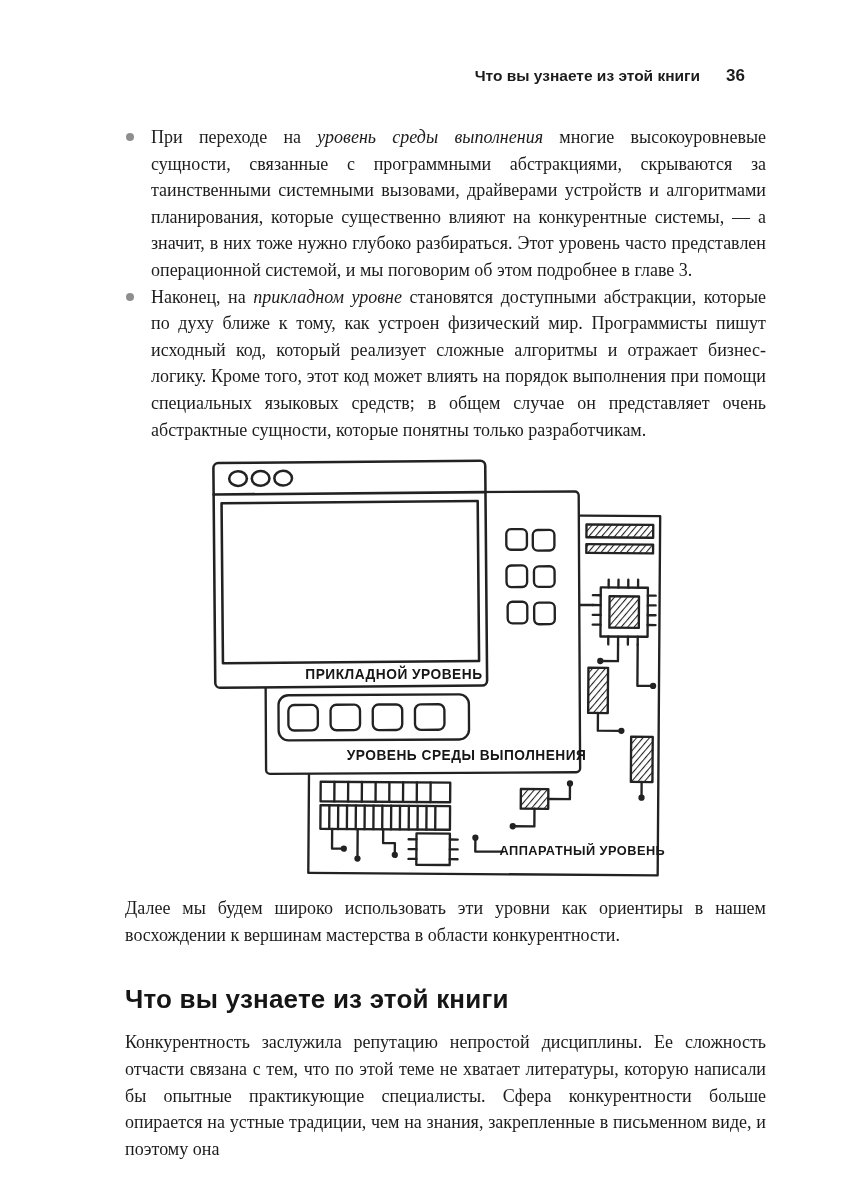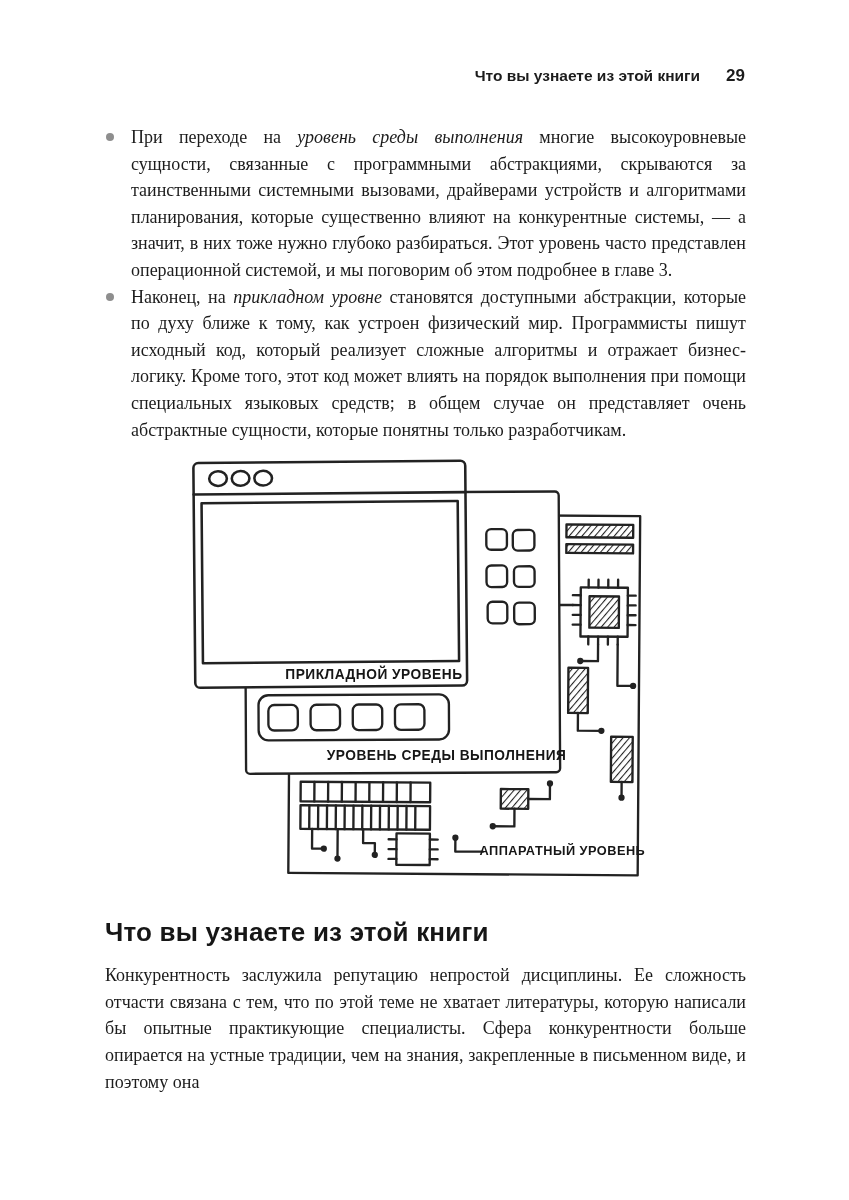--- a/index.html
+++ b/index.html
@@ -1,21 +1,21 @@
 <!DOCTYPE html>
 <html><head>
 <meta charset="utf-8">
 <style>
   * { margin:0; padding:0; box-sizing:border-box; }
   html, body { background:#ffffff; }
   body {
     width:849px; height:1200px; position:relative;
     font-family:"Liberation Serif", serif; color:#1c1c1c;
   }
-  .page { position:absolute; inset:0; background:#ffffff; overflow:hidden; }
+  .page { position:absolute; inset:0; background:#ffffff; overflow:hidden;margin-left:20px; }
 
   .running-head {
     position:absolute; top:66px; right:104px;
     display:flex; align-items:baseline; gap:26px;
     font-family:"Liberation Sans", sans-serif; font-weight:700;
   }
   .rh-title { font-size:15.5px; }
   .rh-page  { font-size:17px; }
 
   .content { position:absolute; left:105px; width:641px; top:124px; }
@@ -41,21 +41,21 @@
   }
   .section-heading + .body-para { margin-top:14px; }
 </style>
 </head>
 <body>
 
 <div class="page">
 
   <div class="running-head">
     <span class="rh-title">Что вы узнаете из этой книги</span>
-    <span class="rh-page">29</span>
+    <span class="rh-page">36</span>
   </div>
 
   <div class="content">
 
     <ul class="bullet-list">
       <li class="bullet-item">
         <span class="bullet-marker"></span>
         <span class="bullet-text"><span>При переходе на </span><em>уровень среды выполнения</em><span> многие высокоуровневые сущности, связанные с программными абстракциями, скрываются за таинственными системными вызовами, драйверами устройств и алгоритмами планирования, которые существенно влияют на конкурентные системы, — а значит, в них тоже нужно глубоко разбираться. Этот уровень часто представлен операционной системой, и мы поговорим об этом подробнее в главе 3.</span></span>
       </li>
       <li class="bullet-item">
@@ -182,19 +182,20 @@
         </g>
 
         <g font-family="'Liberation Sans', sans-serif" font-weight="bold" fill="#161616">
           <text x="188" y="224" text-anchor="middle" font-size="14" letter-spacing="0.5">ПРИКЛАДНОЙ УРОВЕНЬ</text>
           <text x="262" y="307" text-anchor="middle" font-size="14" letter-spacing="0.5">УРОВЕНЬ СРЕДЫ ВЫПОЛНЕНИЯ</text>
           <text x="380" y="404" text-anchor="middle" font-size="13" letter-spacing="0.5">АППАРАТНЫЙ УРОВЕНЬ</text>
         </g>
       </svg>
     </figure>
 
+    <p class="body-para">Далее мы будем широко использовать эти уровни как ориентиры в нашем восхождении к вершинам мастерства в области конкурентности.</p>
 
     <h1 class="section-heading">Что вы узнаете из этой книги</h1>
 
     <p class="body-para">Конкурентность заслужила репутацию непростой дисциплины. Ее сложность отчасти связана с тем, что по этой теме не хватает литературы, которую написали бы опытные практикующие специалисты. Сфера конкурентности больше опирается на устные традиции, чем на знания, закрепленные в письменном виде, и поэтому она</p>
 
   </div>
 </div>
 
 </body></html>

